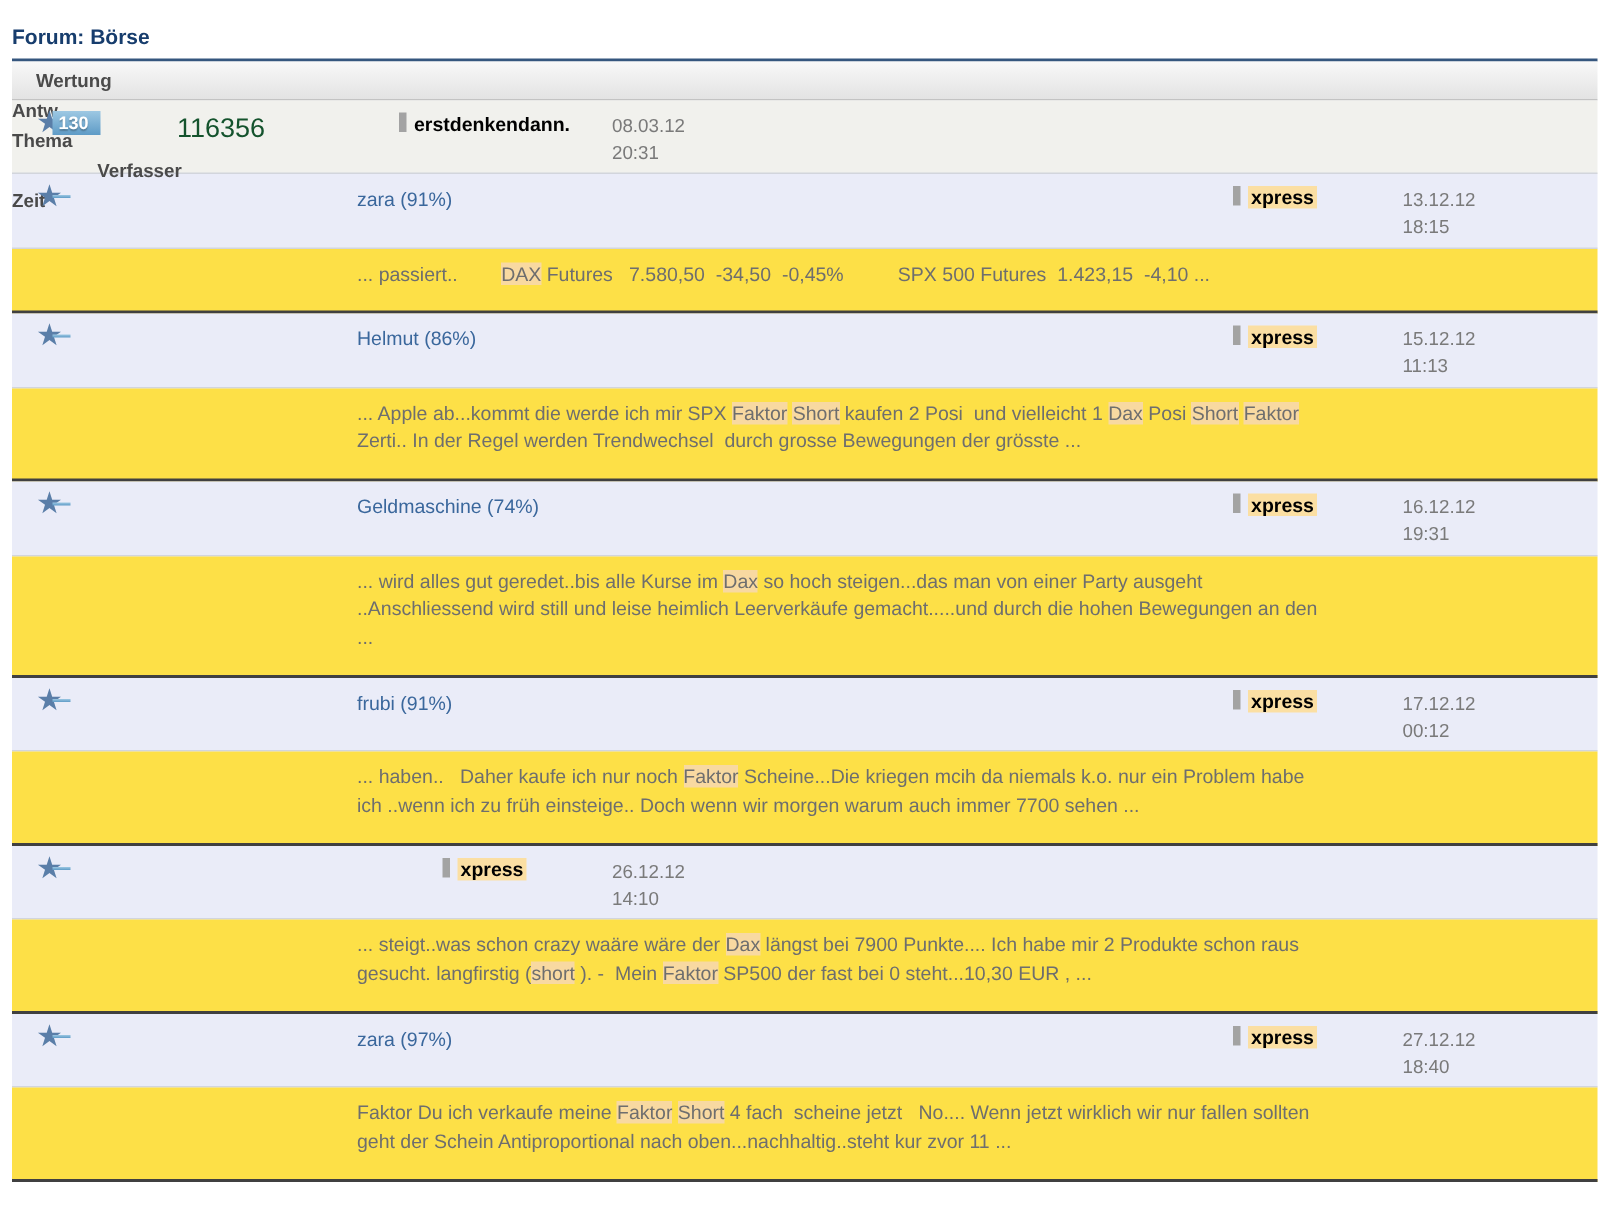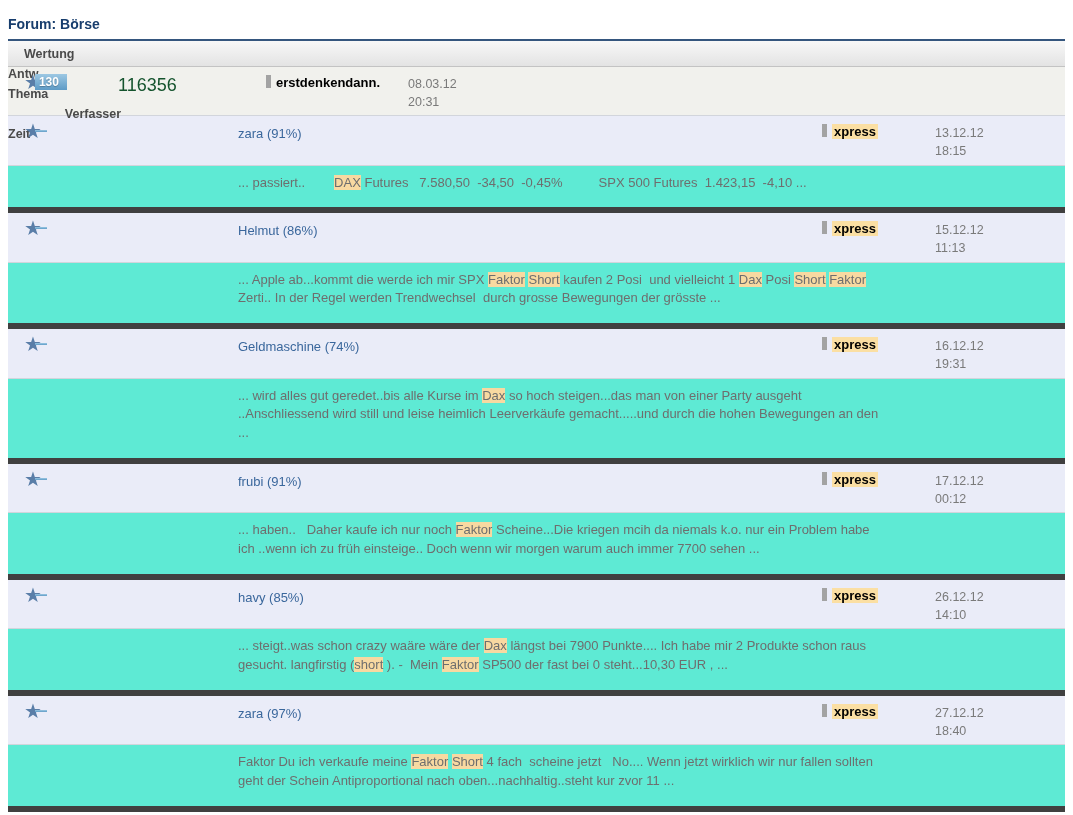--- a/index.html
+++ b/index.html
@@ -67,22 +67,22 @@
     display:inline-block; width:5px; height:13px; background:#a3a3a3;
     margin-right:5px; vertical-align:-1px;
   }
   .author-name { cursor:pointer; }
   .author-name.hl { background:#fbdfa3; padding:0 2px; }
 
   .datetime { font-size:12.5px; color:#7a7a7a; line-height:1.45; }
 
   
   .snippet-row {
-    background:#5eead4;
-    border-bottom:6px solid #404040;
+    background:#fde047;
+    border-bottom:2px solid #404040;
   }
   .snippet-spacer { width:230px; }
   .snippet-cell {
     width:702px;
     padding:8px 54px 15px 0;
     font-size:13px; color:#6e6e6e; line-height:1.45;
     white-space:pre-wrap;
   }
   .snippet-cell .hl { background:#f8d9a1; }
 </style>
@@ -219,23 +219,20 @@
   </div>
 
   <div class="row topic-row bg-alt">
     <div class="cell col-wertung">
       <span class="rating" hidden="">
         <span class="star-icon">★</span>
         <span class="rating-badge"></span>
       </span>
     </div>
     <div class="cell col-antw answers"></div>
-    <div class="cell col-thema">
-      <span class="topic-link">havy (85%)</span>
-    </div>
     <div class="cell col-verfasser author">
       <span class="author-bar"></span><span class="author-name hl">xpress</span>
     </div>
     <div class="cell col-zeit datetime">
       <div>26.12.12</div>
       <div>14:10</div>
     </div>
   </div>
 
   <div class="row snippet-row">

